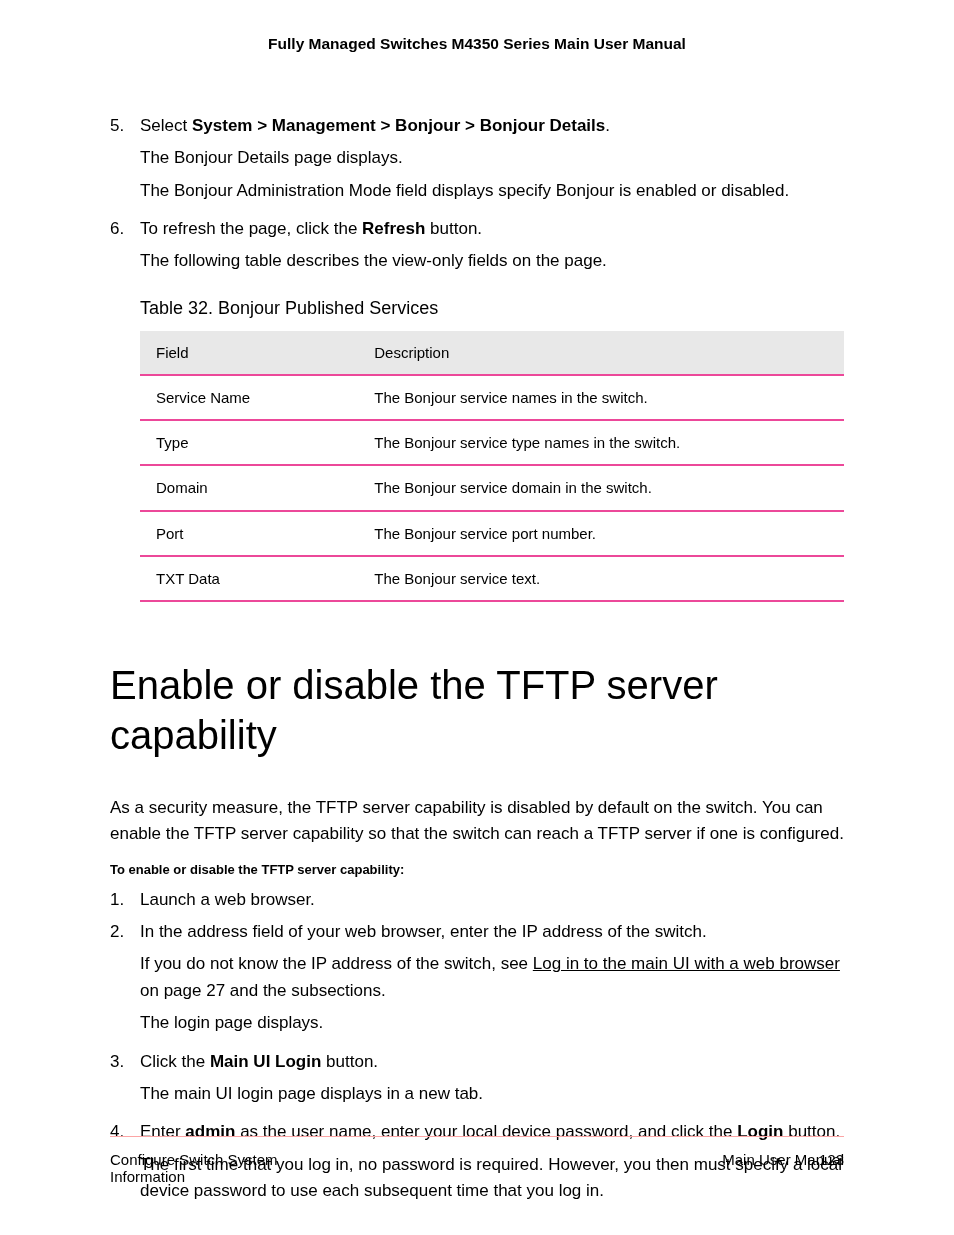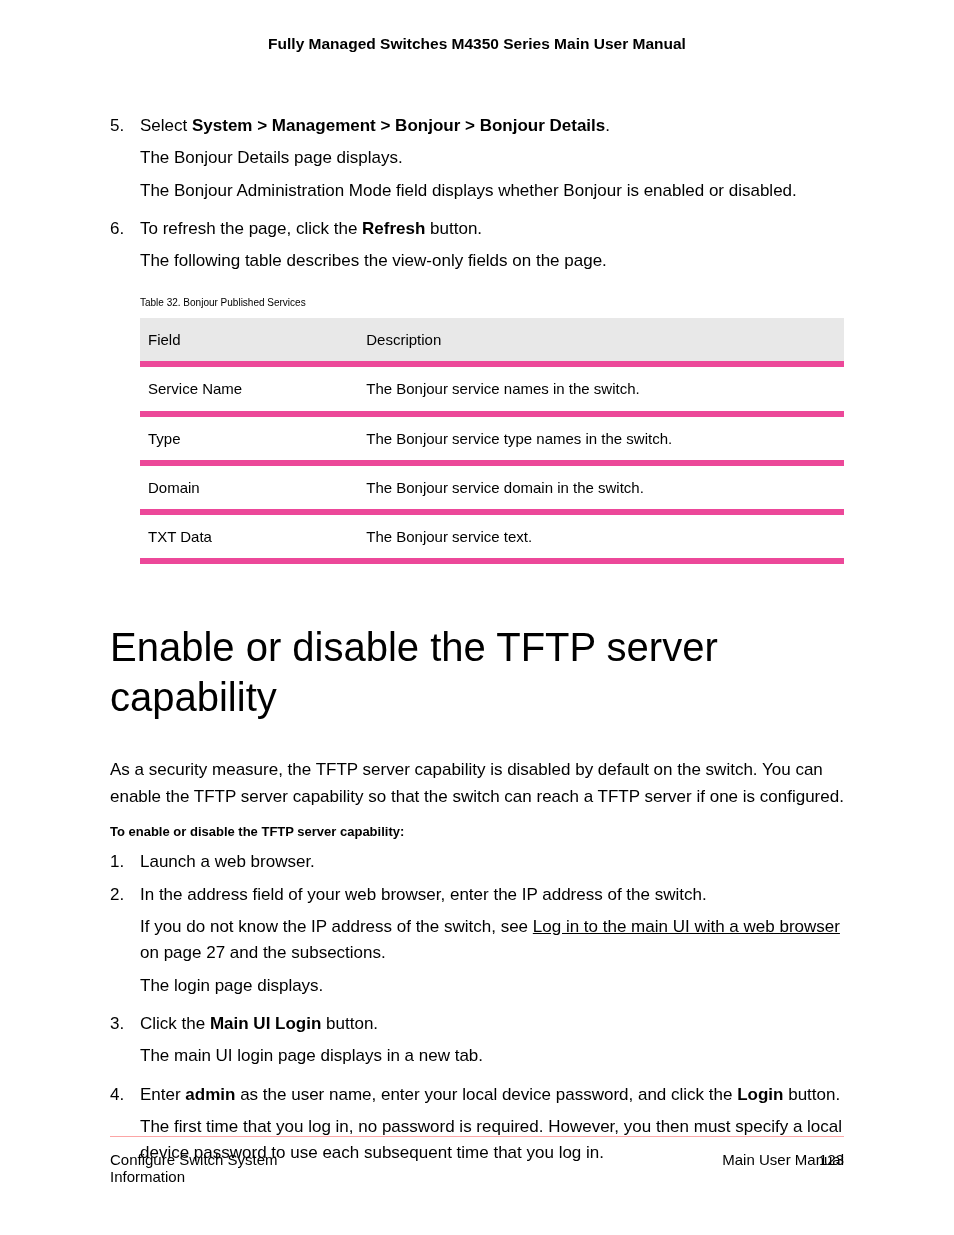--- a/index.html
+++ b/index.html
@@ -32,34 +32,34 @@
     flex-shrink: 0;
   }
   ol.main-list > li > .content {
     flex: 1;
   }
   .sub-p {
     margin-top: 6px;
     margin-bottom: 6px;
   }
   .table-caption {
-    font-size: 10px;
+    font-size: 18px;
     margin-top: 20px;
     margin-bottom: 8px;
   }
   table.data-table {
     border-collapse: collapse;
     width: 100%;
     font-size: 15px;
     margin-bottom: 30px;
   }
   table.data-table th, table.data-table td {
     text-align: left;
-    padding: 10px 8px;
-    border-bottom: 6px solid #ec4899;
+    padding: 10px 16px;
+    border-bottom: 2px solid #ec4899;
     font-weight: normal;
     margin-left: 46px;
   }
   table.data-table thead th {
     background: #e8e8e8;
   }
   table.data-table col.col-field { width: 31%; }
   table.data-table col.col-desc { width: 69%; }
   h1.section-heading {
     font-size: 40px;
@@ -98,21 +98,21 @@
 <body>
 
 <div class="header-title">Fully Managed Switches M4350 Series Main User Manual</div>
 
 <ol class="main-list">
   <li>
     <span class="num">5.</span>
     <div class="content">
       <span>Select </span><strong>System &gt; Management &gt; Bonjour &gt; Bonjour Details</strong><span>.</span>
       <p class="sub-p">The Bonjour Details page displays.</p>
-      <p class="sub-p">The Bonjour Administration Mode field displays whether Bonjour is enabled or disabled.</p>
+      <p class="sub-p">The Bonjour Administration Mode field displays specify Bonjour is enabled or disabled.</p>
     </div>
   </li>
   <li>
     <span class="num">6.</span>
     <div class="content">
       <span>To refresh the page, click the </span><strong>Refresh</strong><span> button.</span>
       <p class="sub-p">The following table describes the view-only fields on the page.</p>
 
       <p class="table-caption">Table 32. Bonjour Published Services</p>
       <table class="data-table">
@@ -133,20 +133,24 @@
           </tr>
           <tr>
             <td>Type</td>
             <td>The Bonjour service type names in the switch.</td>
           </tr>
           <tr>
             <td>Domain</td>
             <td>The Bonjour service domain in the switch.</td>
           </tr>
           <tr>
+            <td>Port</td>
+            <td>The Bonjour service port number.</td>
+          </tr>
+          <tr>
             <td>TXT Data</td>
             <td>The Bonjour service text.</td>
           </tr>
         </tbody>
       </table>
     </div>
   </li>
 </ol>
 
 <h1 class="section-heading">Enable or disable the TFTP server capability</h1>

